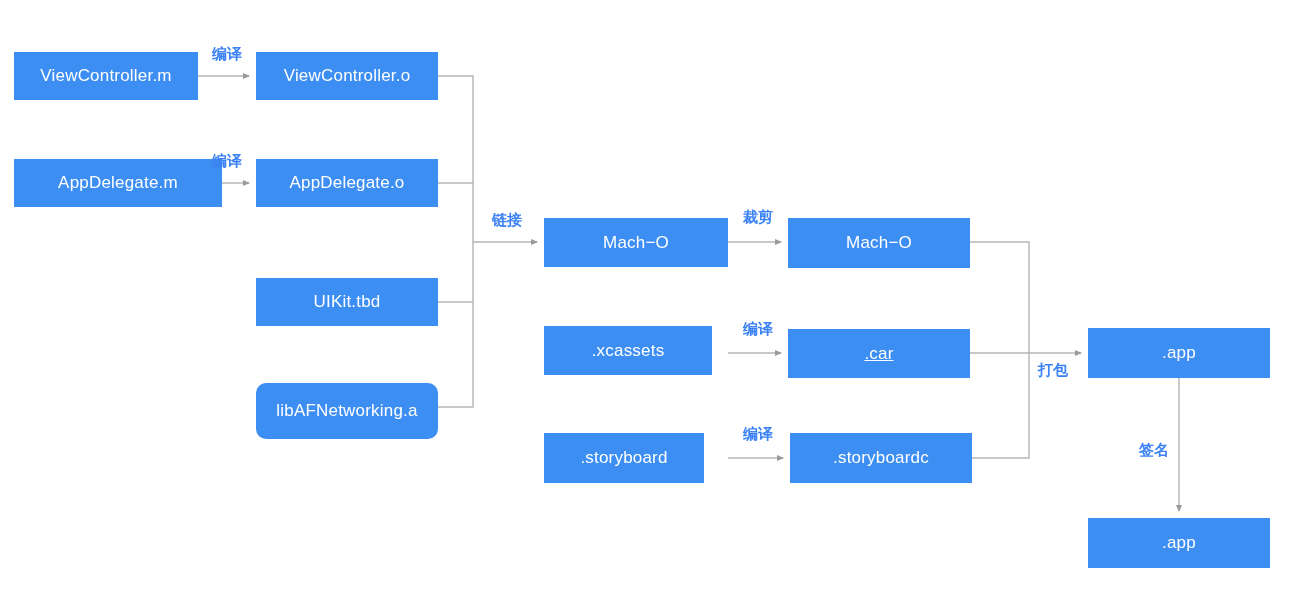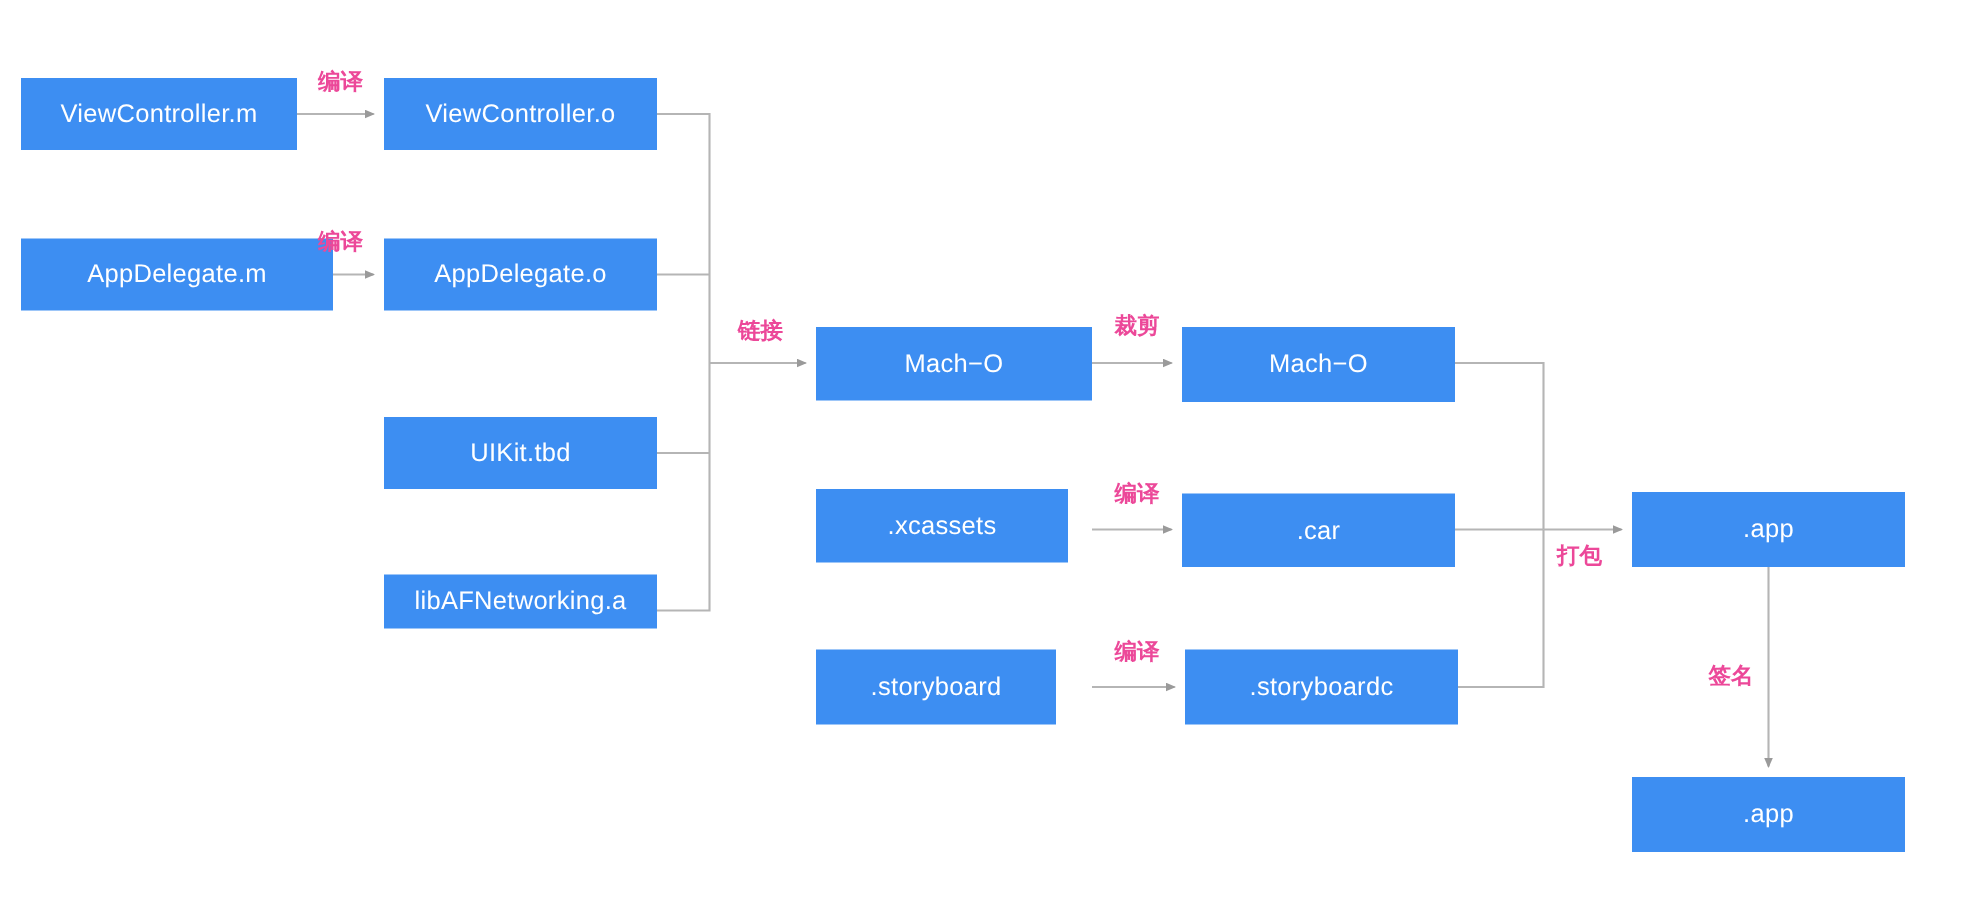--- a/index.html
+++ b/index.html
@@ -33,21 +33,21 @@
     align-items: center;
     justify-content: center;
     font-size: 17px;
     font-weight: 400;
     letter-spacing: 0.2px;
     box-sizing: border-box;
     white-space: nowrap;
   }
   .edge-label {
     position: absolute;
-    color: #ec4899;
+    color: #3b82f6;
     font-size: 15px;
     font-weight: 600;
     white-space: nowrap;
     transform: translateX(-50%);
   }
 </style>
 </head>
 <body>
 
 <div id="canvas">
@@ -98,37 +98,37 @@
   </div>
 
   <div class="node" style="left:256px; top:159px; width:182px; height:48px;justify-content:center;">
     <span>AppDelegate.o</span>
   </div>
 
   <div class="node" style="left:256px; top:278px; width:182px; height:48px;text-align:right;">
     <span>UIKit.tbd</span>
   </div>
 
-  <div class="node" style="left:256px; top:383px; width:182px; height:36px;">
+  <div class="node" style="left:256px; top:383px; width:182px; height:56px;border-radius:10px;">
     <span>libAFNetworking.a</span>
   </div>
 
   <div class="node" style="left:544px; top:218px; width:184px; height:49px;">
     <span>Mach−O</span>
   </div>
 
   <div class="node" style="left:788px; top:218px; width:182px; height:50px;">
     <span>Mach−O</span>
   </div>
 
   <div class="node" style="left:544px; top:326px; width:168px; height:49px;">
     <span>.xcassets</span>
   </div>
 
-  <div class="node" style="left:788px; top:329px; width:182px; height:49px;">
+  <div class="node" style="left:788px; top:329px; width:182px; height:49px;text-decoration:underline;">
     <span>.car</span>
   </div>
 
   <div class="node" style="left:544px; top:433px; width:160px; height:50px;">
     <span>.storyboard</span>
   </div>
 
   <div class="node" style="left:790px; top:433px; width:182px; height:50px;">
     <span>.storyboardc</span>
   </div>

